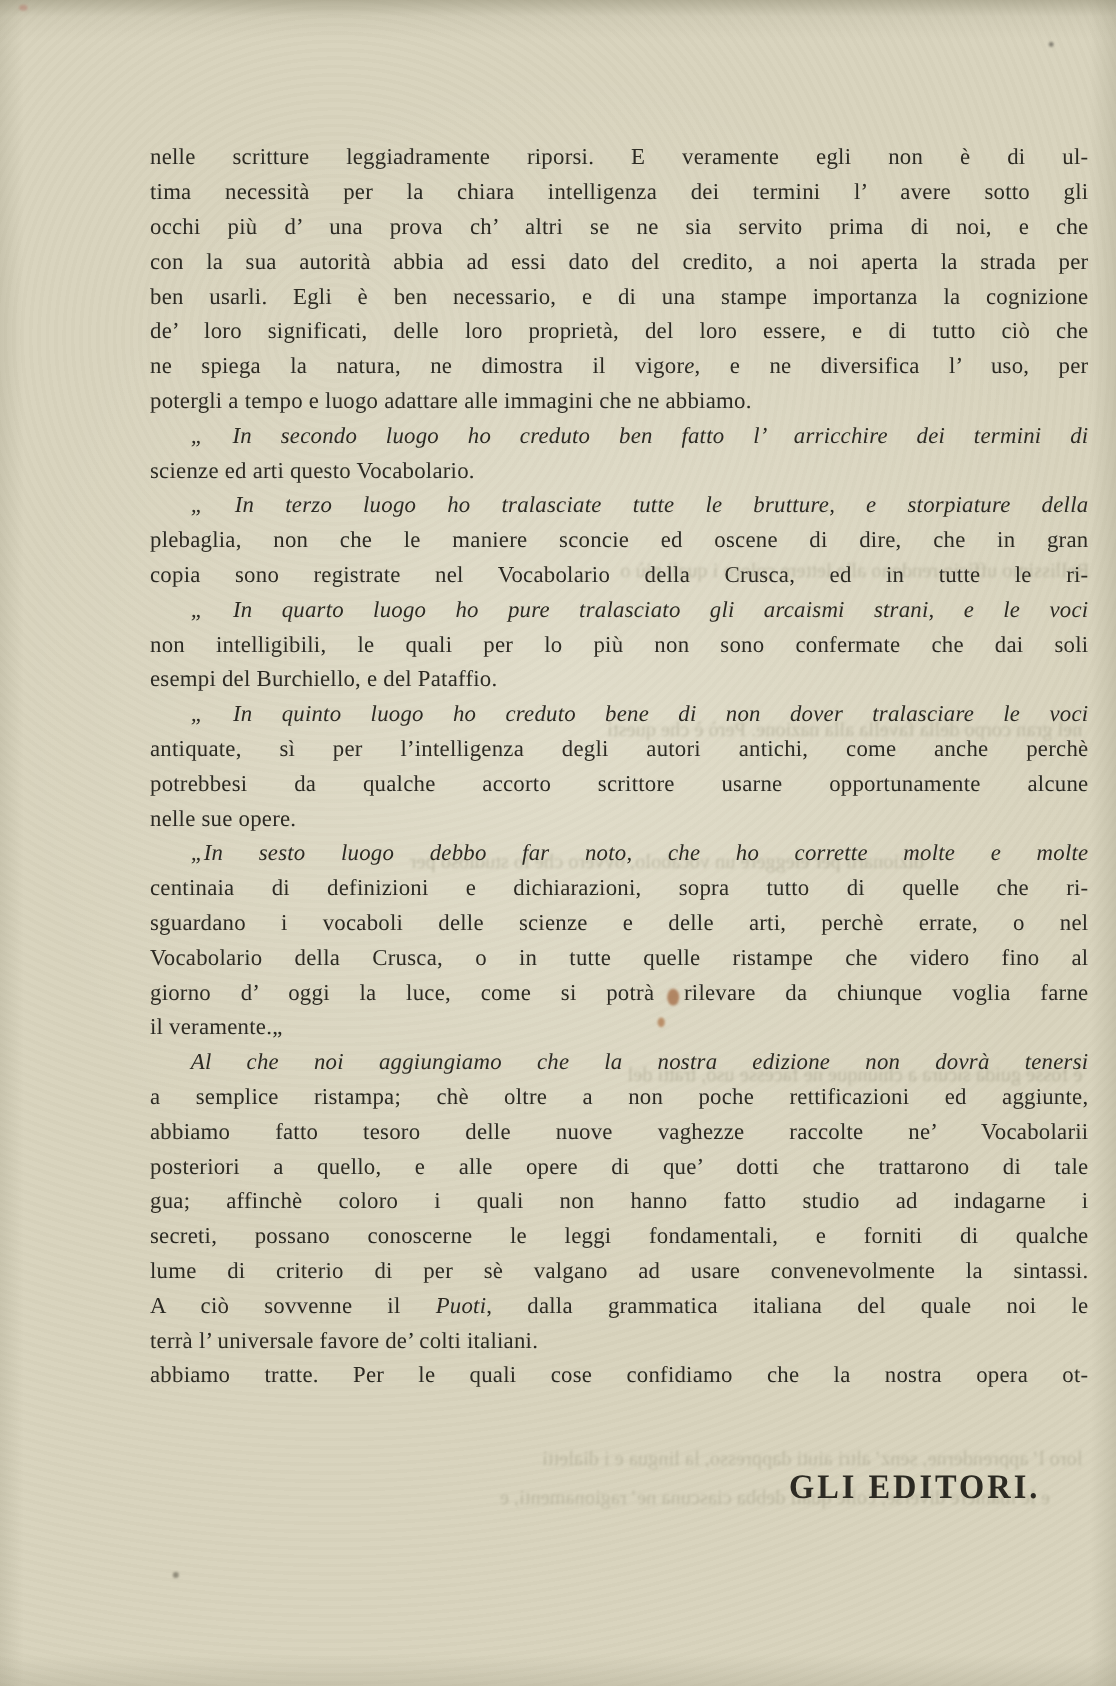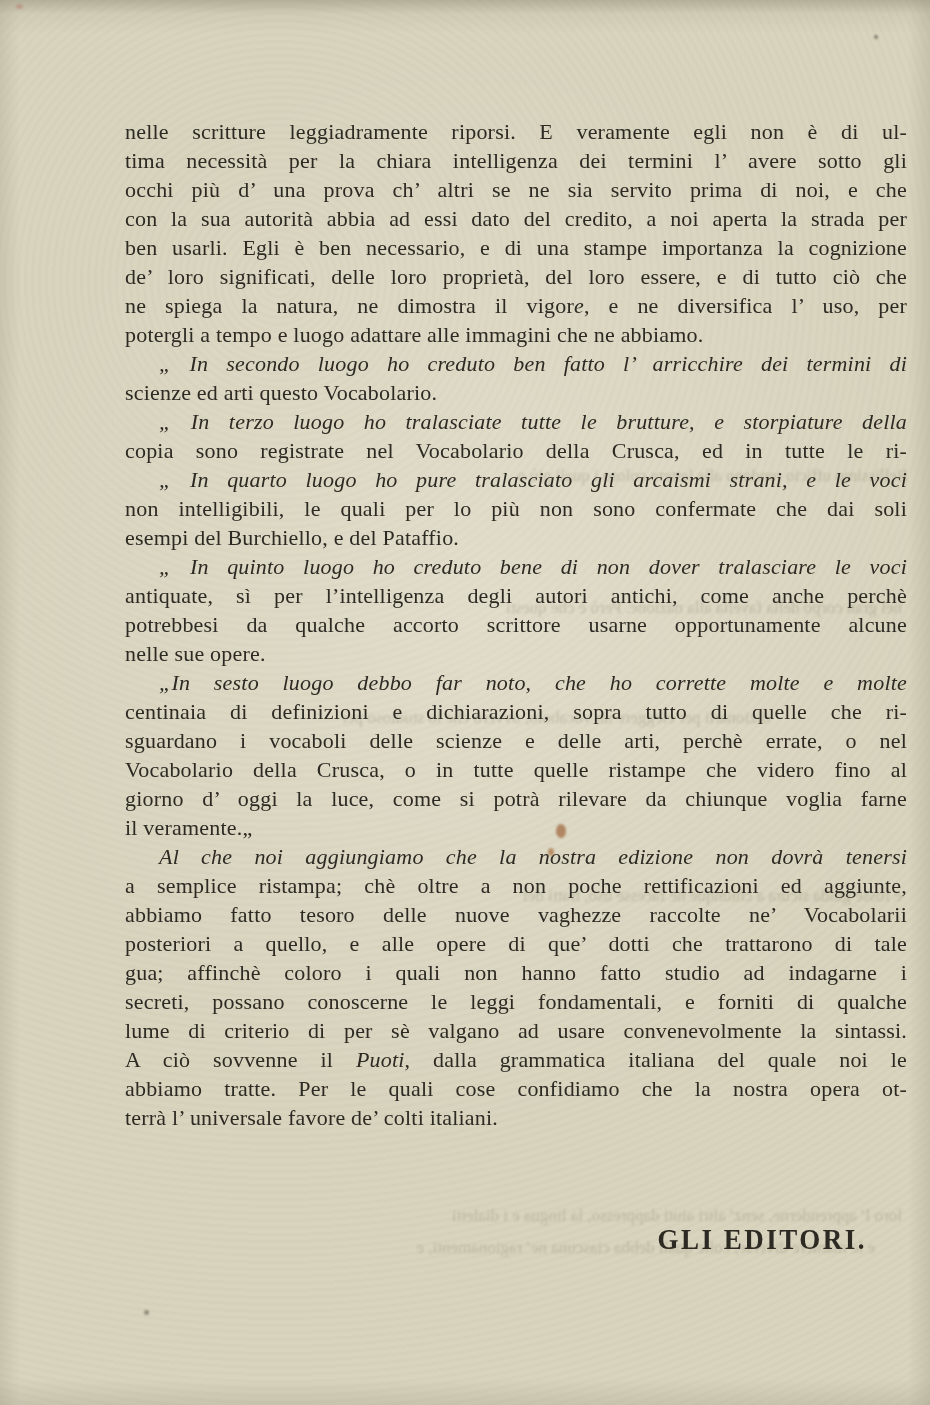--- a/index.html
+++ b/index.html
@@ -43,21 +43,21 @@
   }
 
   .text-block {
     position: absolute;
     left: 125px; top: 117px;
     width: 782px;
   }
   .line {
     height: 29px;
     line-height: 29px;
-    font-size: 22px;
+    font-size: 19px;
     letter-spacing: 0.2px;
     overflow: hidden;
     text-align: justify;
     text-align-last: justify;
     text-justify: inter-word;
   }
   .line.final { text-align: right; text-align-last: left; }
   .line.indent { text-indent: 34px; font-style: italic; }
 
   .signature {
@@ -98,20 +98,21 @@
       <div class="line">tima necessità per la chiara intelligenza dei termini l’ avere sotto gli</div>
       <div class="line">occhi più d’ una prova ch’ altri se ne sia servito prima di noi, e che</div>
       <div class="line">con la sua autorità abbia ad essi dato del credito, a noi aperta la strada per</div>
       <div class="line">ben usarli. Egli è ben necessario, e di una stampe importanza la cognizione</div>
       <div class="line">de’ loro significati, delle loro proprietà, del loro essere, e di tutto ciò che</div>
       <div class="line">ne spiega la natura, ne dimostra il vigor<i>e</i>, e ne diversifica l’ uso, per</div>
       <div class="line final">potergli a tempo e luogo adattare alle immagini che ne abbiamo.</div>
       <div class="line indent">„ In secondo luogo ho creduto ben fatto l’ arricchire dei termini di</div>
       <div class="line final">scienze ed arti questo Vocabolario.</div>
       <div class="line indent">„ In terzo luogo ho tralasciate tutte le brutture, e storpiature della</div>
+      <div class="line">plebaglia, non che le maniere sconcie ed oscene di dire, che in gran</div>
       <div class="line">copia sono registrate nel Vocabolario della Crusca, ed in tutte le ri-</div>
       <div class="line indent">„ In quarto luogo ho pure tralasciato gli arcaismi strani, e le voci</div>
       <div class="line">non intelligibili, le quali per lo più non sono confermate che dai soli</div>
       <div class="line final">esempi del Burchiello, e del Pataffio.</div>
       <div class="line indent">„ In quinto luogo ho creduto bene di non dover tralasciare le voci</div>
       <div class="line">antiquate, sì per l’intelligenza degli autori antichi, come anche perchè</div>
       <div class="line">potrebbesi da qualche accorto scrittore usarne opportunamente alcune</div>
       <div class="line final">nelle sue opere.</div>
       <div class="line indent">„In sesto luogo debbo far noto, che ho corrette molte e molte</div>
       <div class="line">centinaia di definizioni e dichiarazioni, sopra tutto di quelle che ri-</div>
@@ -120,22 +121,22 @@
       <div class="line">giorno d’ oggi la luce, come si potrà rilevare da chiunque voglia farne</div>
       <div class="line final">il veramente.„</div>
       <div class="line indent">Al che noi aggiungiamo che la nostra edizione non dovrà tenersi</div>
       <div class="line">a semplice ristampa; chè oltre a non poche rettificazioni ed aggiunte,</div>
       <div class="line">abbiamo fatto tesoro delle nuove vaghezze raccolte ne’ Vocabolarii</div>
       <div class="line">posteriori a quello, e alle opere di que’ dotti che trattarono di tale</div>
       <div class="line">gua; affinchè coloro i quali non hanno fatto studio ad indagarne i</div>
       <div class="line">secreti, possano conoscerne le leggi fondamentali, e forniti di qualche</div>
       <div class="line">lume di criterio di per sè valgano ad usare convenevolmente la sintassi.</div>
       <div class="line">A ciò sovvenne il <i>Puoti</i>, dalla grammatica italiana del quale noi le</div>
+      <div class="line final">terrà l’ universale favore de’ colti italiani.</div>
       <div class="line">abbiamo tratte. Per le quali cose confidiamo che la nostra opera ot-</div>
-      <div class="line final">terrà l’ universale favore de’ colti italiani.</div>
     </div>
   <div class="signature">GLI EDITORI.</div>
   <div id="speck-layer">
       <div class="speck" style="top: 4px; left: 16px; width: 7px; height: 5px; background: rgb(185, 138, 122);"></div>
       <div class="speck" style="top: 35px; left: 874px; width: 4px; height: 4px; background: rgb(85, 82, 74);"></div>
       <div class="speck" style="top: 824px; left: 556px; width: 10px; height: 14px; background: rgb(154, 90, 48);"></div>
       <div class="speck" style="top: 848px; left: 548px; width: 6px; height: 8px; background: rgb(168, 106, 58);"></div>
       <div class="speck" style="top: 1310px; left: 144px; width: 5px; height: 5px; background: rgb(107, 103, 87);"></div>
     </div>
 </div>

